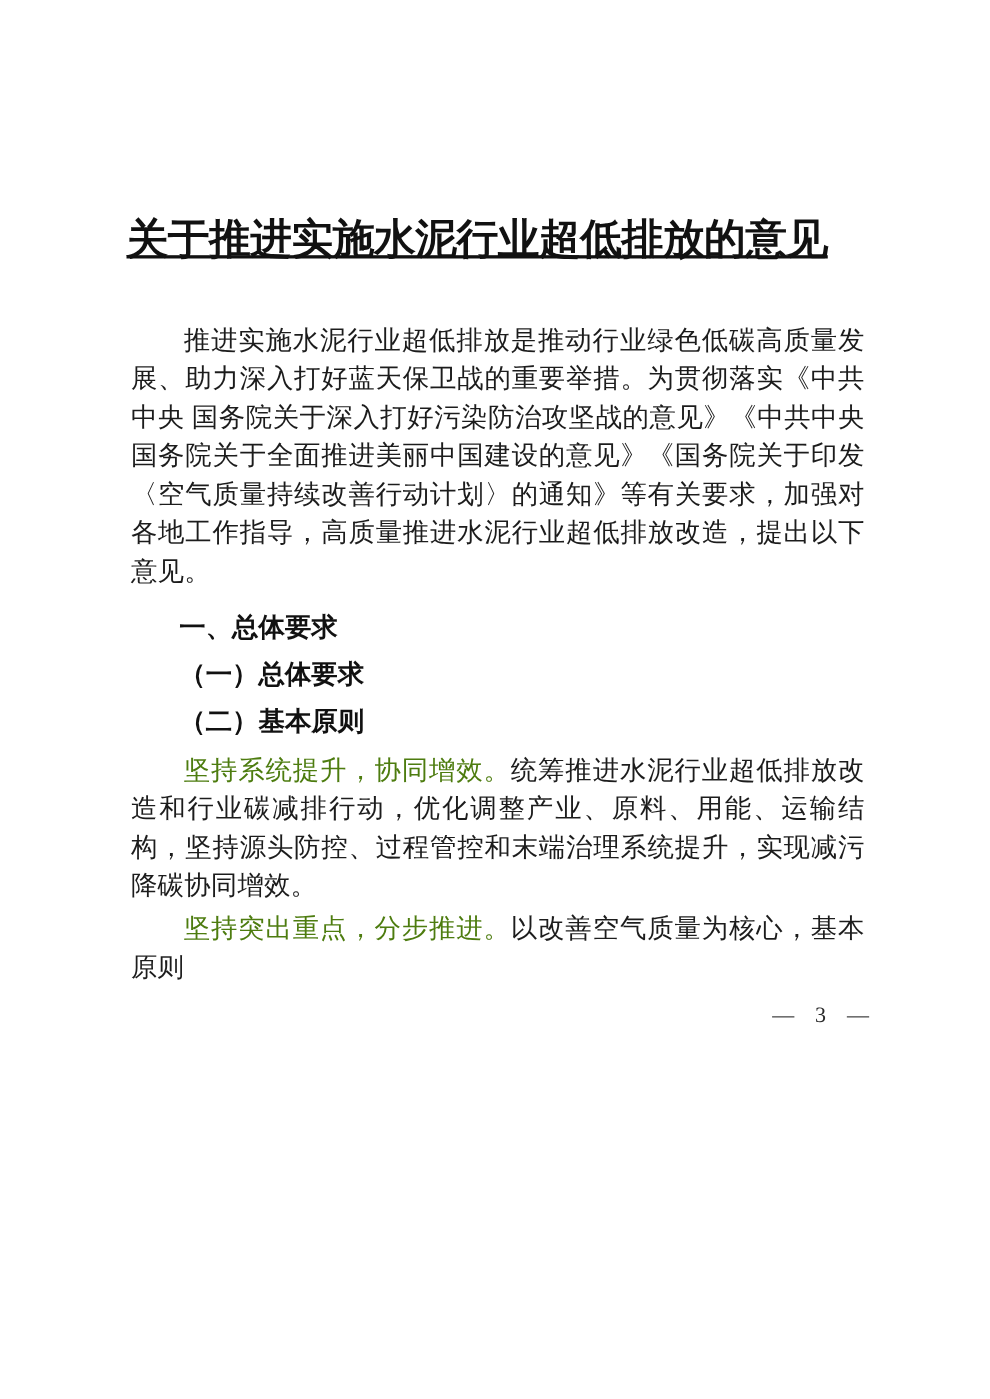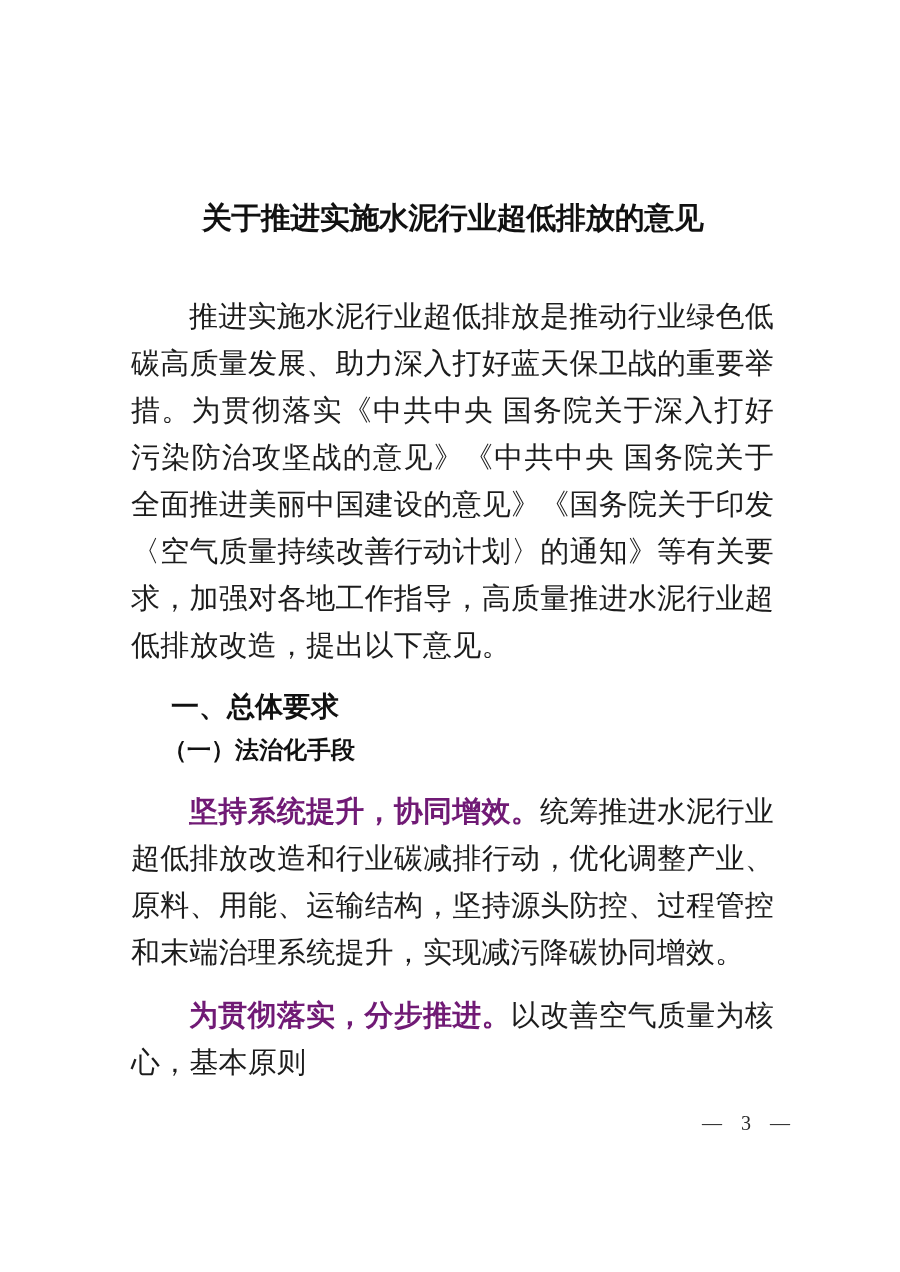--- a/index.html
+++ b/index.html
@@ -16,55 +16,55 @@
     box-sizing: border-box;
     padding: 196px 110px 0 115px;
     color: #1c1c1c;
     font-family: "Liberation Serif", serif;
     overflow: hidden;
   }
   .doc-title {
     margin: 0 0 53px 0;
     font-family: "Liberation Sans", sans-serif;
     font-weight: bold;
-    font-size: 30px;
+    font-size: 38px;
     line-height: 44px;
     letter-spacing: -0.5px;
-    text-align: center;
     color: #111111;
+    text-decoration: underline;
   }
   .body-para {
-    margin: 16px;
-    font-size: 29px;
-    line-height: 47px;
+    margin: 4px;
+    font-size: 24px;
+    line-height: 35px;
     letter-spacing: 0.2px;
     text-align: justify;
     text-indent: 2em;
   }
   .h-section {
     margin: 11px 0 0 0;
     font-family: "Liberation Sans", sans-serif;
     font-weight: bold;
-    font-size: 28px;
+    font-size: 24px;
     line-height: 43.5px;
     text-indent: 2em;
     color: #111111;
   }
   .h-sub {
     margin: 0;
     font-family: "Liberation Serif", serif;
     font-weight: bold;
     font-size: 24px;
     line-height: 43.5px;
     text-indent: 2em;
     color: #111111;
   }
   .lead-bold {
-    font-weight: bold;
-    color: #701a75;
+    font-weight: normal;
+    color: #4d7c0f;
   }
   .page-number {
     margin: 0;
     font-size: 20px;
     line-height: 43.5px;
     text-align: right;
     word-spacing: 14px;
     color: #2a2a2a;
   }
 </style>
@@ -72,27 +72,28 @@
 <body>
 
 <div class="page">
 
   <h1 class="doc-title">关于推进实施水泥行业超低排放的意见</h1>
 
   <p class="body-para">推进实施水泥行业超低排放是推动行业绿色低碳高质量发展、助力深入打好蓝天保卫战的重要举措。为贯彻落实《中共中央 国务院关于深入打好污染防治攻坚战的意见》《中共中央 国务院关于全面推进美丽中国建设的意见》《国务院关于印发〈空气质量持续改善行动计划〉的通知》等有关要求，加强对各地工作指导，高质量推进水泥行业超低排放改造，提出以下意见。</p>
 
   <h2 class="h-section">一、总体要求</h2>
 
-  <h3 class="h-sub">（一）法治化手段</h3>
+  <h3 class="h-sub">（一）总体要求</h3>
 
 
+  <h3 class="h-sub">（二）基本原则</h3>
 
   <p class="body-para">
     <span class="lead-bold">坚持系统提升，协同增效。</span><span>统筹推进水泥行业超低排放改造和行业碳减排行动，优化调整产业、原料、用能、运输结构，坚持源头防控、过程管控和末端治理系统提升，实现减污降碳协同增效。</span>
   </p>
 
   <p class="body-para">
-    <span class="lead-bold">为贯彻落实，分步推进。</span><span>以改善空气质量为核心，基本原则</span>
+    <span class="lead-bold">坚持突出重点，分步推进。</span><span>以改善空气质量为核心，基本原则</span>
   </p>
 
   <div class="page-number">— 3 —</div>
 
 </div>
 
 </body></html>

